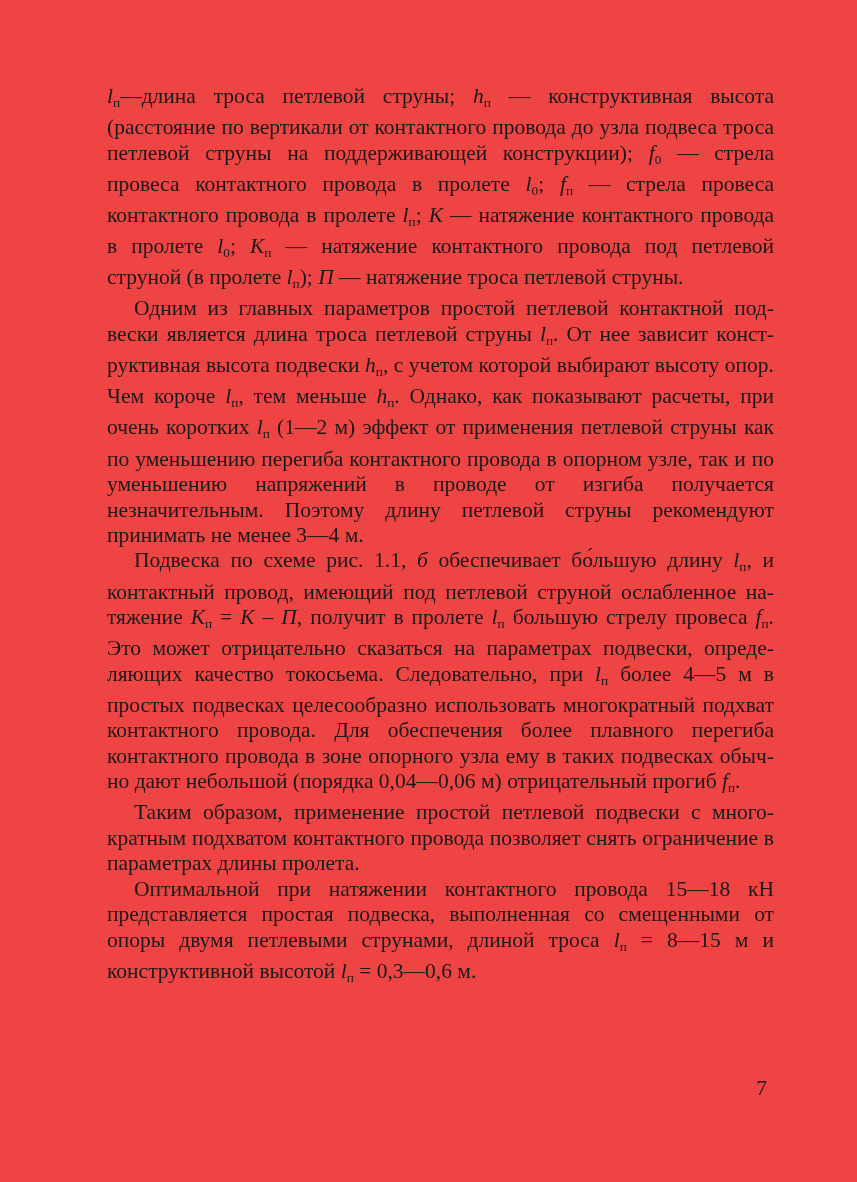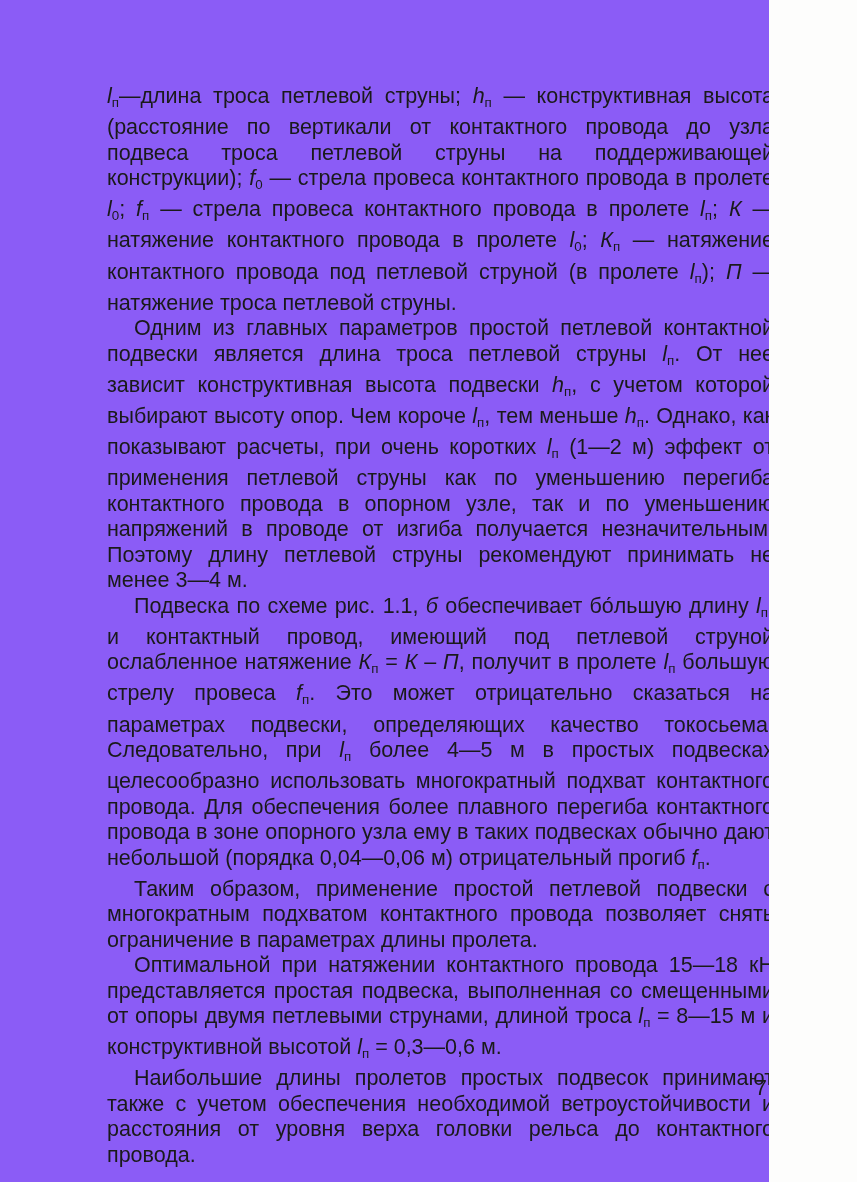--- a/index.html
+++ b/index.html
@@ -2,24 +2,24 @@
 <html><head>
 <meta charset="utf-8">
 <style>
   html, body {
     margin: 0;
     padding: 0;
     background: #fdfdfc;
   }
   .page {
     position: relative;
-    width: 769px;
+    width: 857px;
     height: 1182px;
-    background: #8b5cf6;
-    font-family: Liberation Sans, sans-serif;
+    background: #ef4444;
+    font-family: Liberation Serif, serif;
     color: #1a1a1a;
     overflow: hidden;
   }
   .text-block {
     position: absolute;
     left: 107px;
     top: 84px;
     width: 667px;
     font-size: 21.5px;
     line-height: 25.45px;
@@ -54,16 +54,15 @@
 </head>
 <body>
 
 <div class="page">
   <div class="text-block">
       <p class="para"><span class="run var">l</span><span class="run sub">п</span><span class="run">—длина троса петлевой струны; </span><span class="run var">h</span><span class="run sub">п</span><span class="run"> — конструктивная высота (расстоя­ние по вертикали от контактного провода до узла подвеса троса петле­вой струны на поддерживающей конструкции); </span><span class="run var">f</span><span class="run sub">0</span><span class="run"> — стрела провеса кон­тактного провода в пролете </span><span class="run var">l</span><span class="run sub">0</span><span class="run">; </span><span class="run var">f</span><span class="run sub">п</span><span class="run"> — стрела провеса контактного провода в пролете </span><span class="run var">l</span><span class="run sub">п</span><span class="run">; </span><span class="run var">К</span><span class="run"> — натяжение контактного провода в пролете </span><span class="run var">l</span><span class="run sub">0</span><span class="run">; </span><span class="run var">К</span><span class="run sub">п</span><span class="run"> — на­тяжение контактного провода под петлевой струной (в пролете </span><span class="run var">l</span><span class="run sub">п</span><span class="run">); </span><span class="run var">П</span><span class="run"> — натяжение троса петлевой струны.</span></p>
       <p class="para indent"><span class="run">Одним из главных параметров простой петлевой контактной под­вески является длина троса петлевой струны </span><span class="run var">l</span><span class="run sub">п</span><span class="run">. От нее зависит конст­руктивная высота подвески </span><span class="run var">h</span><span class="run sub">п</span><span class="run">, с учетом которой выбирают высоту опор. Чем короче </span><span class="run var">l</span><span class="run sub">п</span><span class="run">, тем меньше </span><span class="run var">h</span><span class="run sub">п</span><span class="run">. Однако, как показывают расче­ты, при очень коротких </span><span class="run var">l</span><span class="run sub">п</span><span class="run"> (1—2 м) эффект от применения петлевой струны как по уменьшению перегиба контактного провода в опор­ном узле, так и по уменьшению напряжений в проводе от изгиба по­лучается незначительным. Поэтому длину петлевой струны рекомен­дуют принимать не менее 3—4 м.</span></p>
       <p class="para indent"><span class="run">Подвеска по схеме рис. 1.1, </span><span class="run var">б</span><span class="run"> обеспечивает бо́льшую длину </span><span class="run var">l</span><span class="run sub">п</span><span class="run">, и контактный провод, имеющий под петлевой струной ослабленное на­тяжение </span><span class="run var">К</span><span class="run sub">п</span><span class="run"> = </span><span class="run var">К</span><span class="run"> – </span><span class="run var">П</span><span class="run">, получит в пролете </span><span class="run var">l</span><span class="run sub">п</span><span class="run"> большую стрелу провеса </span><span class="run var">f</span><span class="run sub">п</span><span class="run">. Это может отрицательно сказаться на параметрах подвески, опреде­ляющих качество токосьема. Следовательно, при </span><span class="run var">l</span><span class="run sub">п</span><span class="run"> более 4—5 м в простых подвесках целесообразно использовать многократный под­хват контактного провода. Для обеспечения более плавного перегиба контактного провода в зоне опорного узла ему в таких подвесках обыч­но дают небольшой (порядка 0,04—0,06 м) отрицательный прогиб </span><span class="run var">f</span><span class="run sub">п</span><span class="run">.</span></p>
       <p class="para indent"><span class="run">Таким образом, применение простой петлевой подвески с много­кратным подхватом контактного провода позволяет снять ограни­чение в параметрах длины пролета.</span></p>
       <p class="para indent"><span class="run">Оптимальной при натяжении контактного провода 15—18 кН представляется простая подвеска, выполненная со смещенными от опоры двумя петлевыми струнами, длиной троса </span><span class="run var">l</span><span class="run sub">п</span><span class="run"> = 8—15 м и конструктивной высотой </span><span class="run var">l</span><span class="run sub">п</span><span class="run"> = 0,3—0,6 м.</span></p>
-      <p class="para indent"><span class="run">Наибольшие длины пролетов простых подвесок принимают так­же с учетом обеспечения необходимой ветроустойчивости и рас­стояния от уровня верха головки рельса до контактного провода.</span></p>
     </div>
   <div class="page-number">7</div>
 </div>
 
 </body></html>

